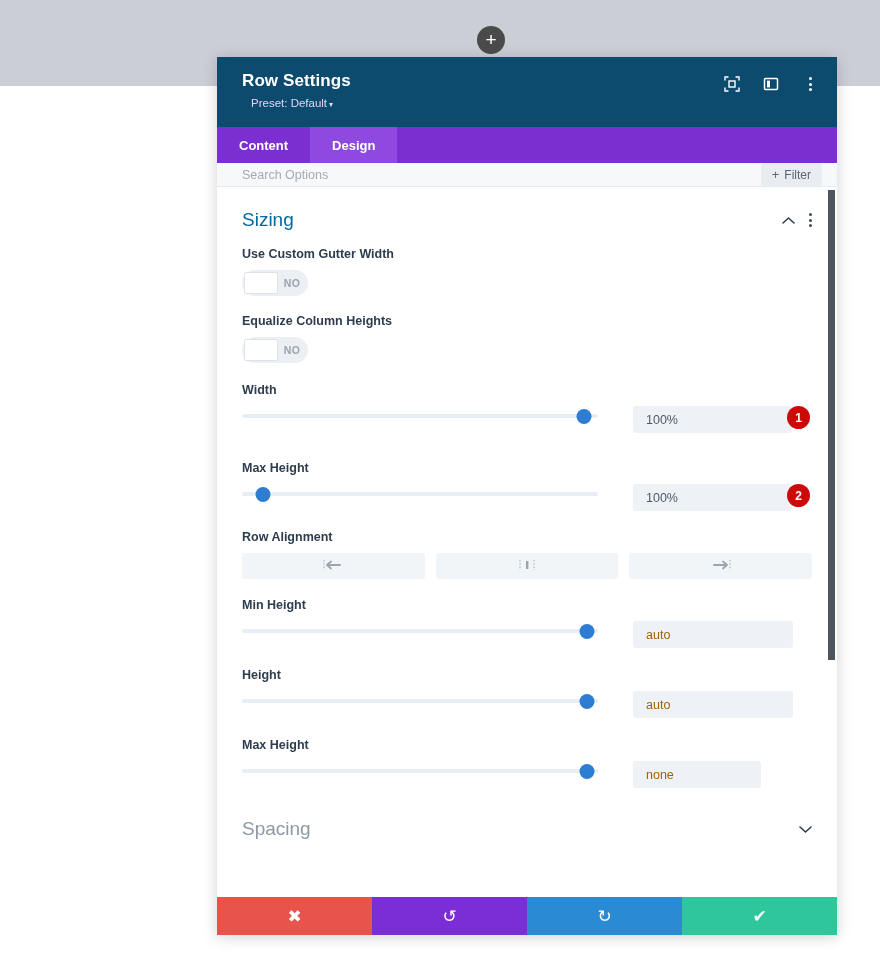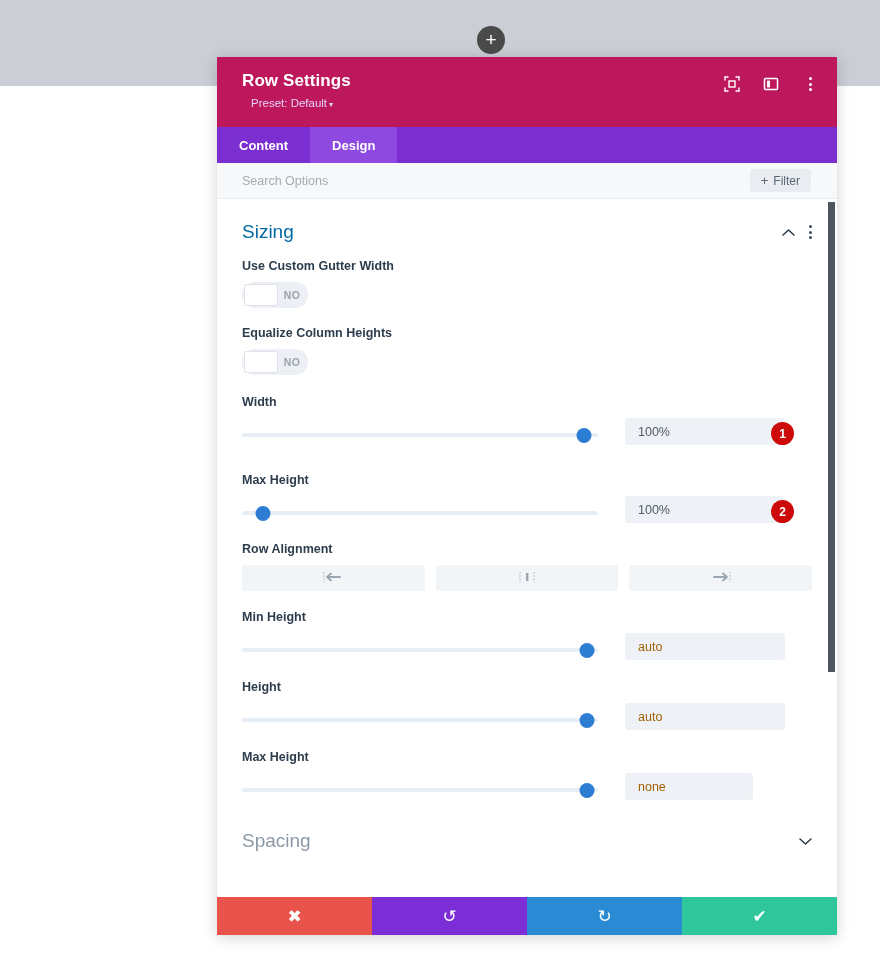--- a/index.html
+++ b/index.html
@@ -32,21 +32,21 @@
   
   .modal {
     position: absolute; left: 217px; top: 57px;
     width: 620px; height: 878px;
     background: #ffffff;
     box-shadow: 0 2px 14px rgba(0,0,0,0.18);
     display: flex; flex-direction: column;
     overflow: hidden;
   }
   .modal-header {
-    background: #be185d;
+    background: #0c4a6e;
     height: 70px;
     padding: 13px 18px 0 25px;
     display: flex; align-items: flex-start; justify-content: space-between;
     flex: 0 0 auto;
   }
   .mh-left { display: flex; flex-direction: column; }
   .modal-title {
     color: #ffffff; font-size: 17px; font-weight: bold;
     letter-spacing: .1px; line-height: 22px;
   }
@@ -70,23 +70,23 @@
   .tab {
     padding: 0 22px;
     display: flex; align-items: center;
     color: #ffffff; font-size: 13px; font-weight: bold;
   }
   .tab.active { background: #8e4ae0; }
 
   .searchbar {
     background: #f7f8fa;
     border-bottom: 1px solid #e7eaee;
-    height: 36px;
+    height: 24px;
     display: flex; align-items: center; justify-content: space-between;
-    padding: 0 26px 0 25px;
+    padding: 0 15px 0 25px;
     flex: 0 0 auto;
   }
   .search-input {
     border: none; outline: none; background: transparent;
     font-family: "Liberation Sans", sans-serif;
     font-size: 12.5px; color: #4c5866; width: 420px;
   }
   .search-input::placeholder { color: #a3abb5; }
   .filter-btn {
     background: #e9ecf1; border-radius: 3px;
@@ -128,21 +128,21 @@
   }
   .toggle .knob {
     width: 34px; height: 22px; background: #ffffff;
     border: 1px solid #dfe3e9; border-radius: 2px;
   }
   .toggle .tlabel {
     flex: 1; text-align: center; font-size: 10.5px;
     color: #9aa3ae; font-weight: bold; letter-spacing: .4px;
   }
 
-  .slider-row { display: flex; align-items: flex-end; }
+  .slider-row { display: flex; align-items: flex-start; gap: 8px; }
   .slider {
     position: relative; height: 20px; flex: 0 0 auto;
     display: flex; align-items: center;
   }
   .slider .track {
     width: 100%; height: 4px; background: #e7eef6; border-radius: 2px;
   }
   .slider .handle {
     position: absolute; width: 15px; height: 15px;
     background: #2d7dd2; border-radius: 50%;

